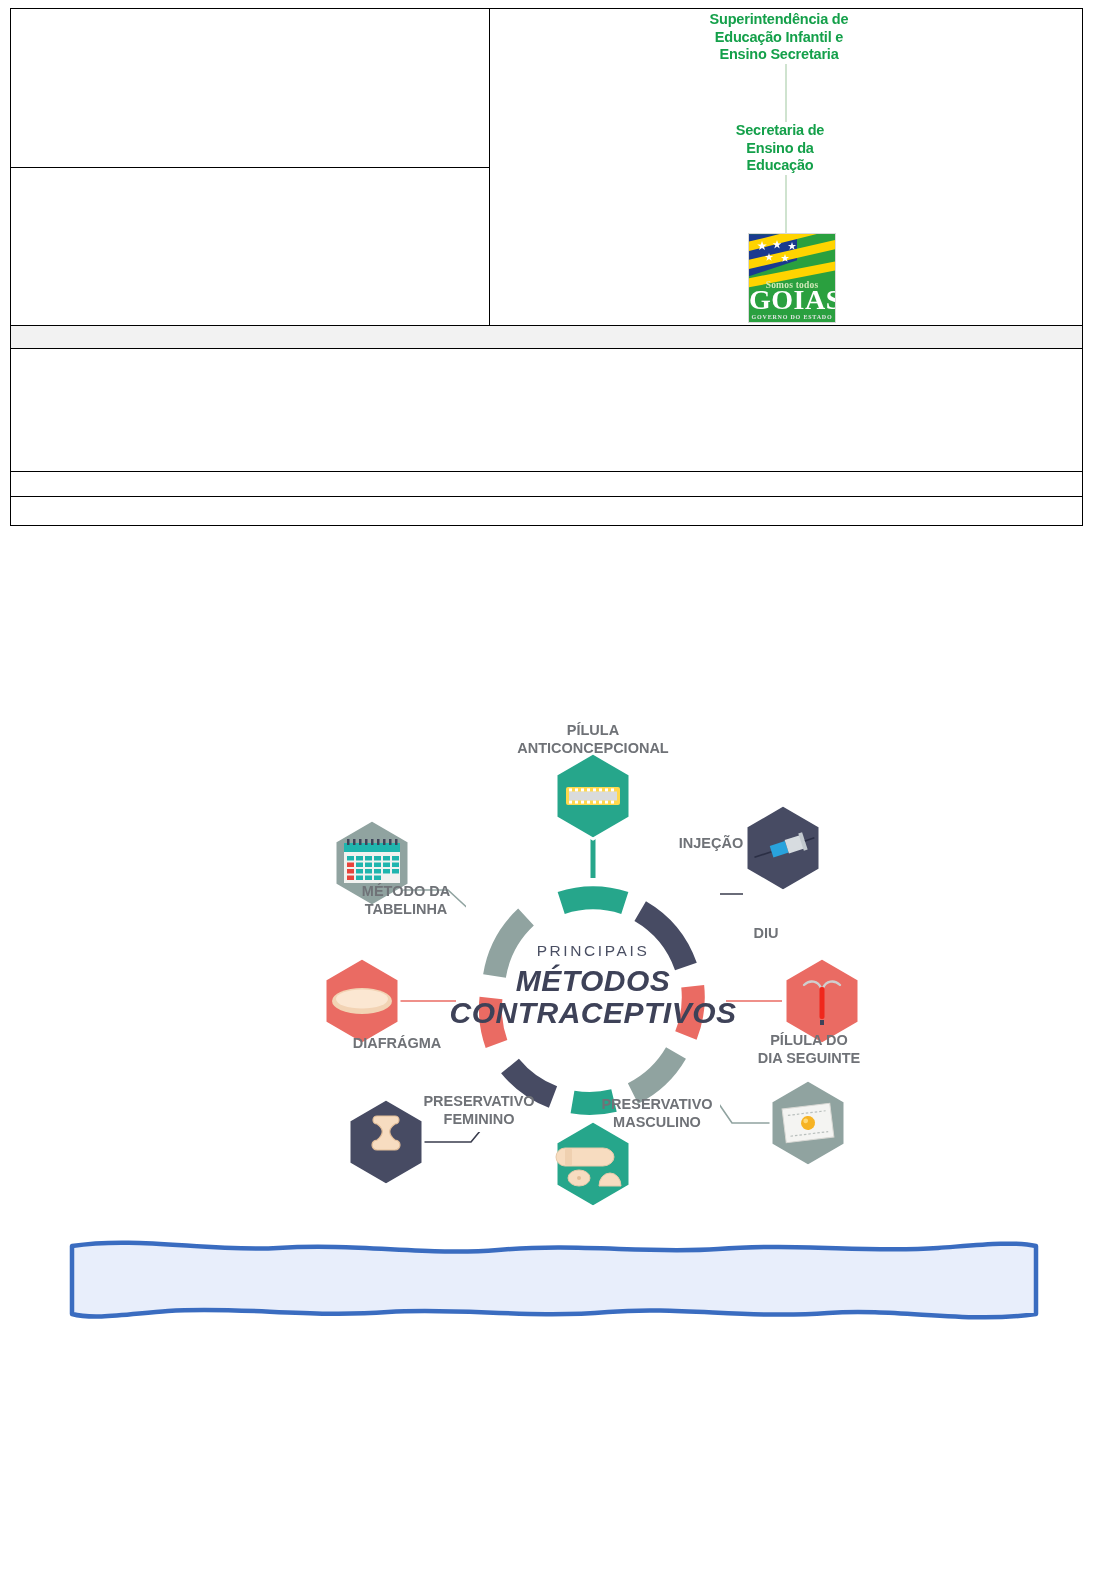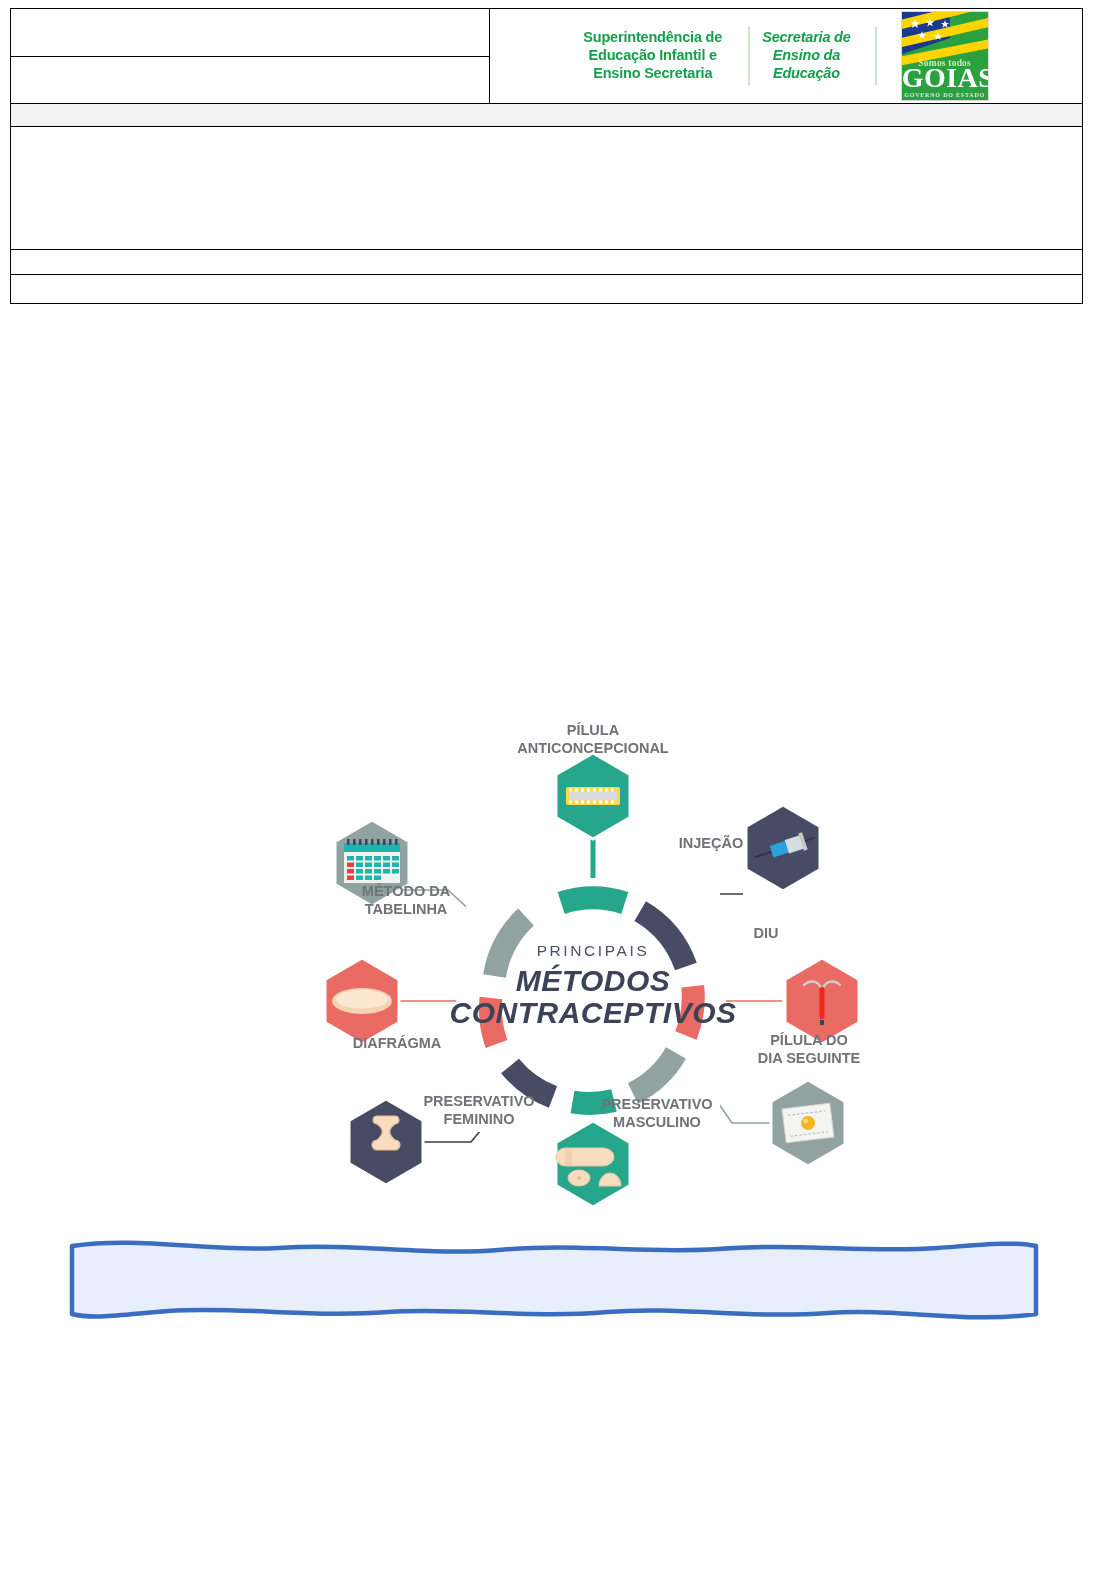--- a/index.html
+++ b/index.html
@@ -30,29 +30,29 @@
   .row-h1 td{height:42px;}
   .row-h2 td{height:42px;}
   .row-band td{height:22px;background:#f2f2f2;}
   .row-big td{height:122px;}
   .row-s1 td{height:24px;}
   .row-s2 td{height:28px;}
 
   
   .logo-wrap{
     display:flex;align-items:center;justify-content:center;
-    height:100%;gap:0px;padding:2px 6px;box-sizing:border-box;
+    height:100%;gap:0px;padding:2px 6px;box-sizing:border-box;flex-direction:column;
   }
   .logo-txt{
     color:#14a04a;font-weight:bold;font-size:14.5px;line-height:1.22;
     text-align:center;letter-spacing:-0.2px;white-space:nowrap;
   }
   .logo-txt.sei{padding-right:14px;}
   .logo-div{width:2px;height:58px;background:#cfe3cf;margin:0 12px;}
-  .logo-txt.see{padding:0 12px 0 0;font-style:italic;}
+  .logo-txt.see{padding:0 12px 0 0;}
   .goias{
     width:88px;height:90px;position:relative;margin-left:12px;
     background:#2aa03f;border:1px solid #d9d9d9;box-sizing:border-box;
     overflow:hidden;
     font-family:Liberation Serif, serif;
   }
   .goias .flagwrap{position:absolute;left:0;top:0;width:100%;height:100%;}
   .goias .blue{
     position:absolute;left:0;top:0;width:56%;height:48%;
     background:#1a3a8f;

